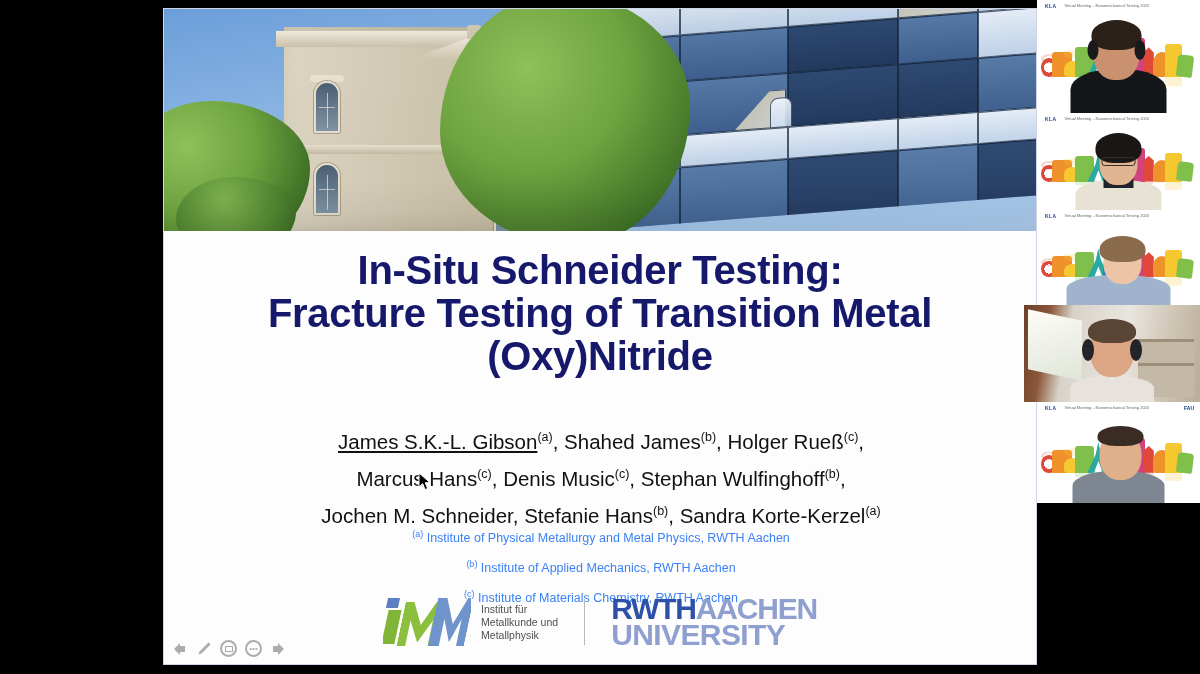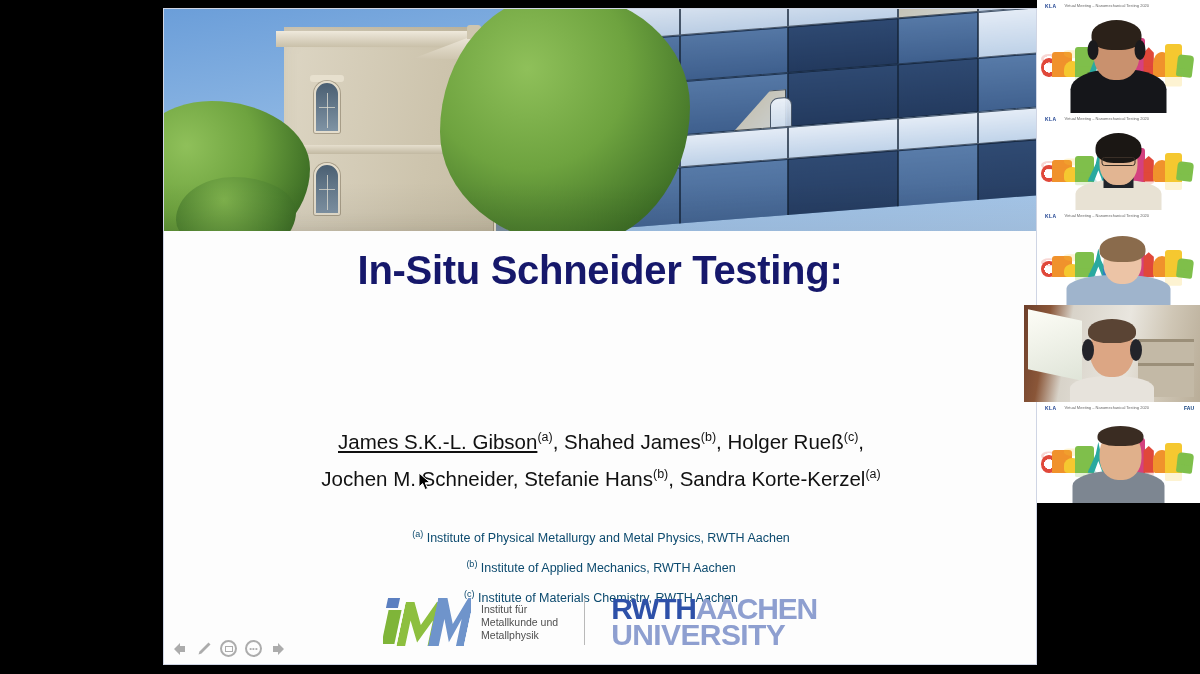--- a/index.html
+++ b/index.html
@@ -95,21 +95,21 @@
     letter-spacing:-0.3px;
   }
   .authors{
     position:absolute; left:24px; top:412px; width:826px;
     text-align:center; color:#111; font-size:20.5px; line-height:32px;
   }
   .authors .u{ text-decoration:underline; }
   .authors sup{ font-size:12.5px; vertical-align:super; }
   .affil{
     position:absolute; left:24px; top:512px; width:826px;
-    text-align:center; color:#0c4a6e; font-size:12.5px; line-height:26px;
+    text-align:center; color:#3b82f6; font-size:12.5px; line-height:26px;
   }
   .affil sup{ font-size:9px; vertical-align:super; }
 
   
   .logos{
     position:absolute; left:0; right:0; top:582px; height:62px;
     display:flex; align-items:center; justify-content:center; gap:26px;
   }
   .imm{ display:flex; align-items:center; gap:10px; }
   .imm-mark{
@@ -265,24 +265,26 @@
       </div>
 
       <div class="tree tree-main"></div>
       <div class="tree tree-left"></div>
       <div class="tree tree-s"></div>
       <div class="photo-shade"></div>
     </div>
 
     <div class="title">
       <div>In-Situ Schneider Testing:</div>
+      <div>Fracture Testing of Transition Metal (Oxy)Nitride</div>
     </div>
 
     <div class="authors" id="author-list">
         <div><span class="u">James S.K.-L. Gibson</span><sup>(a)</sup><span>, Shahed James</span><sup>(b)</sup><span>, Holger Rueß</span><sup>(c)</sup><span>,</span></div>
+        <div><span>Marcus Hans</span><sup>(c)</sup><span>, Denis Music</span><sup>(c)</sup><span>, Stephan Wulfinghoff</span><sup>(b)</sup><span>,</span></div>
         <div><span>Jochen M. Schneider, Stefanie Hans</span><sup>(b)</sup><span>, Sandra Korte-Kerzel</span><sup>(a)</sup></div>
       </div>
 
     <div class="affil" id="affil-list">
         <div><sup>(a)</sup><span> Institute of Physical Metallurgy and Metal Physics, RWTH Aachen</span></div>
         <div><sup>(b)</sup><span> Institute of Applied Mechanics, RWTH Aachen</span></div>
         <div><sup>(c)</sup><span> Institute of Materials Chemistry, RWTH Aachen</span></div>
       </div>
 
     <div class="logos">

